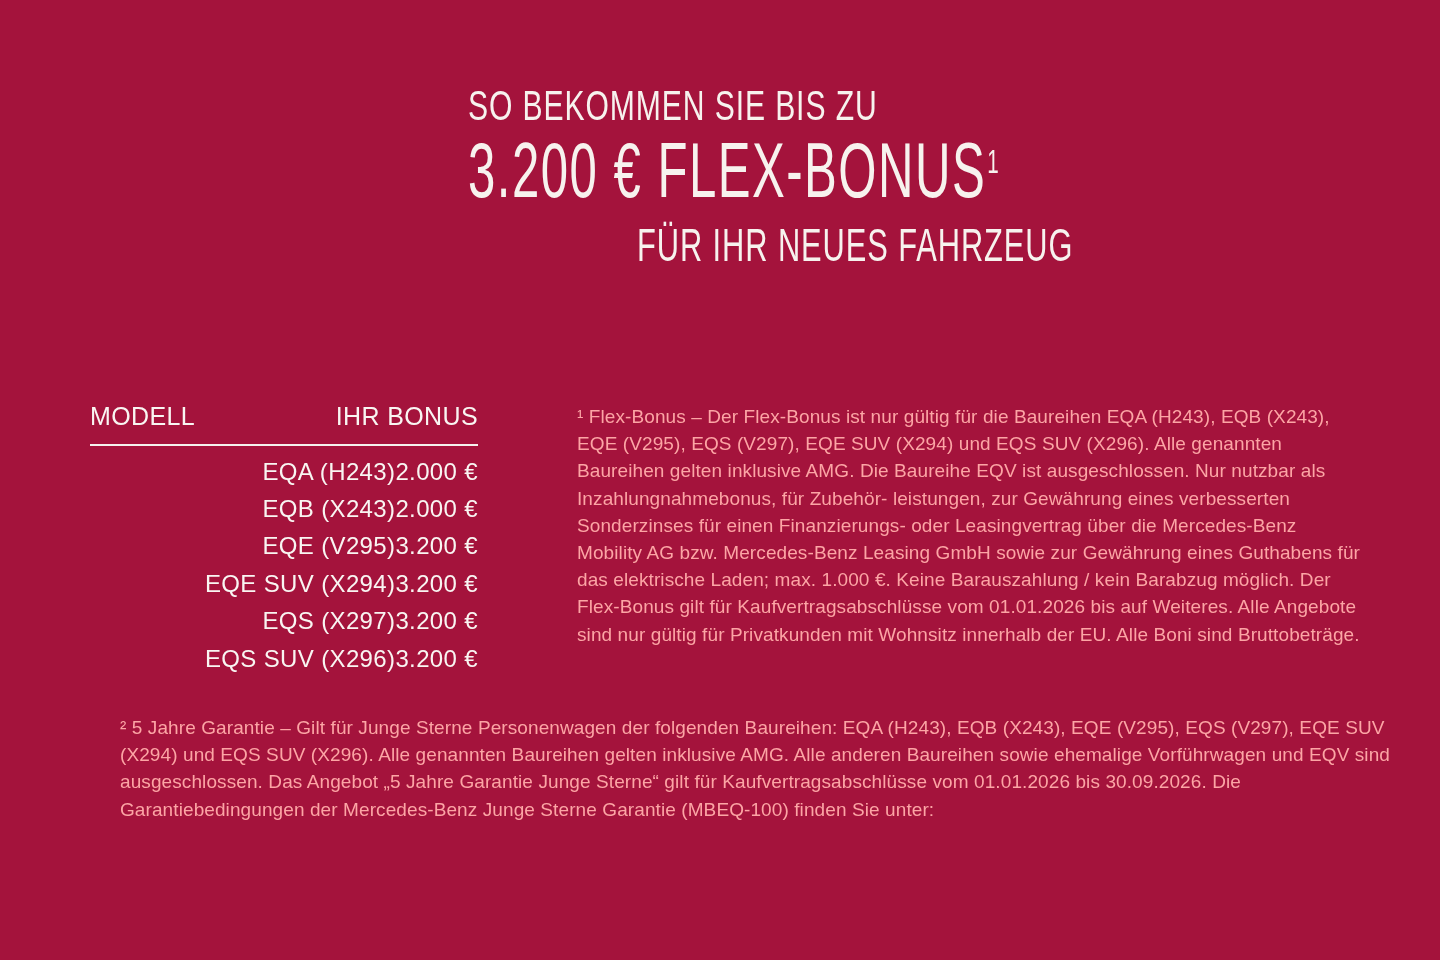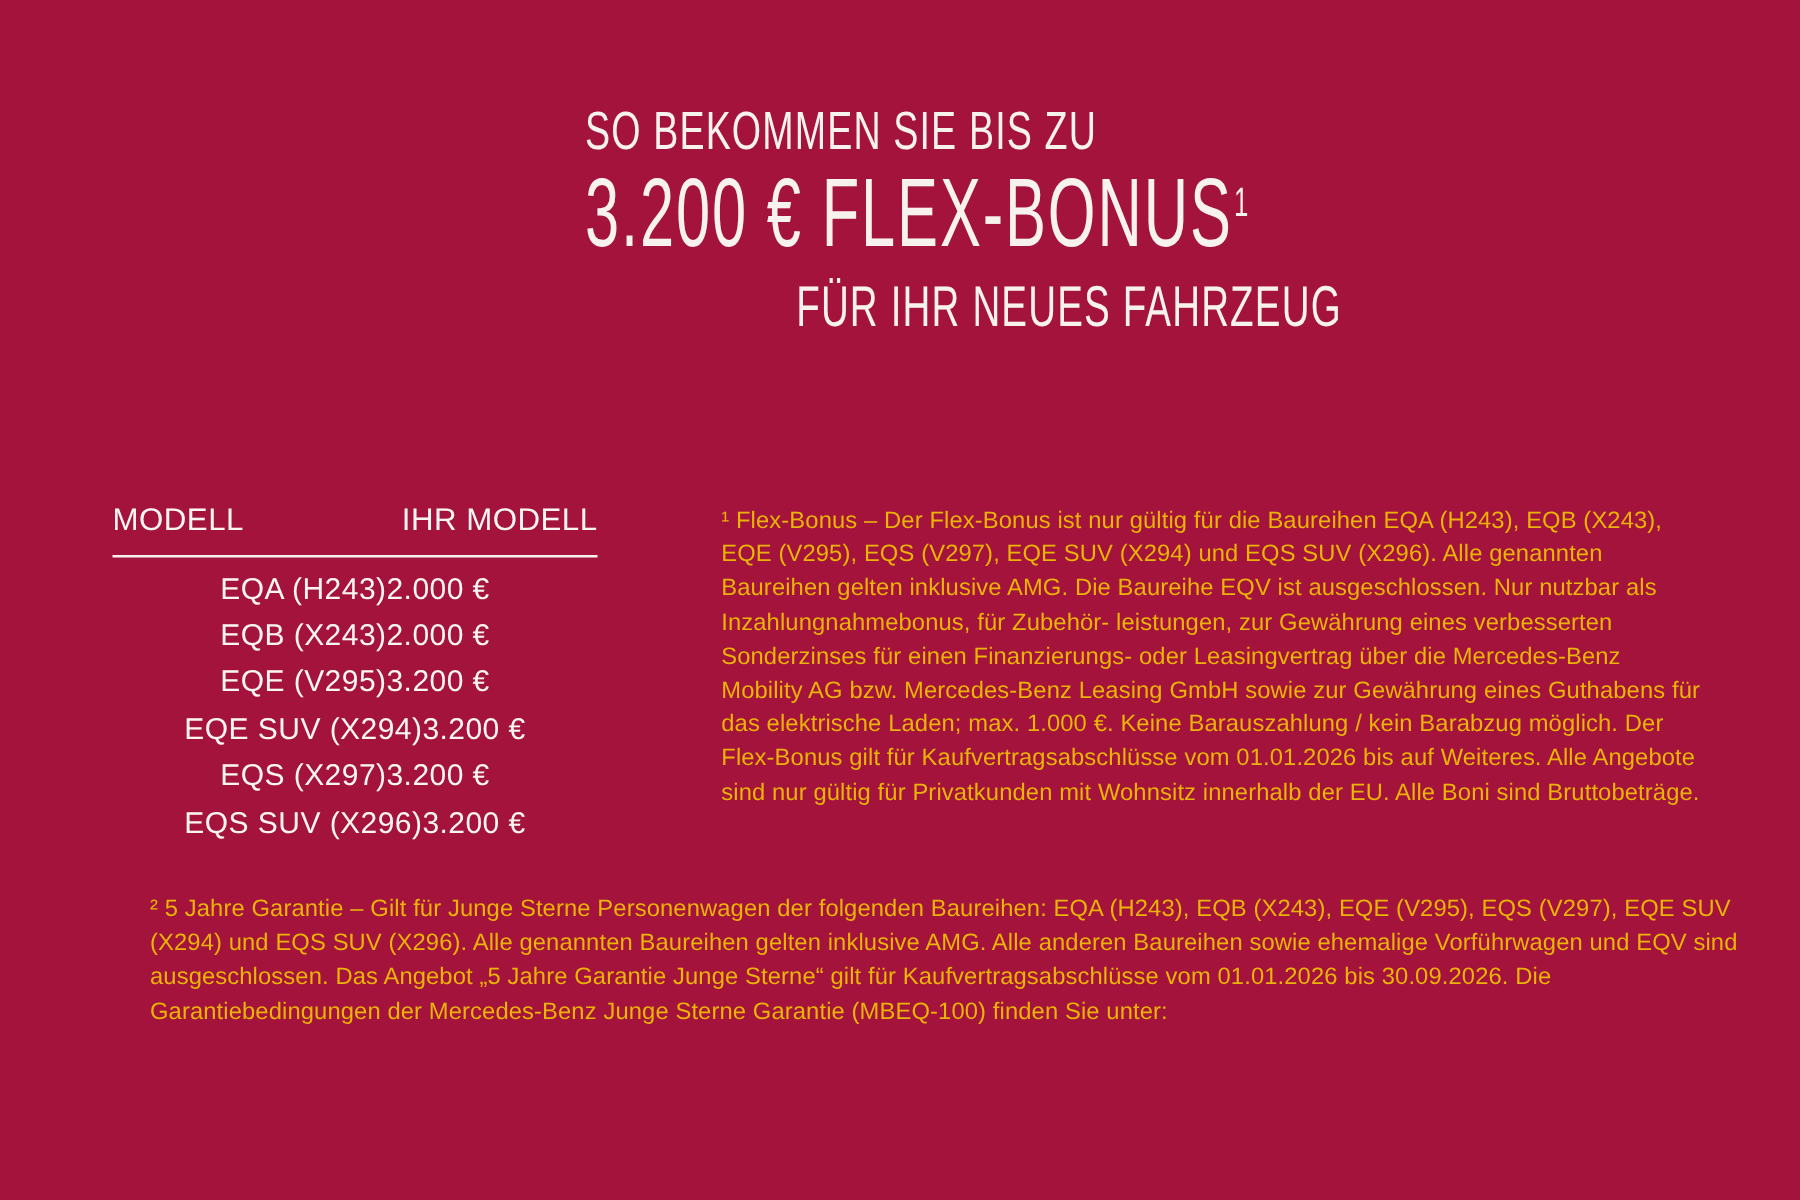--- a/index.html
+++ b/index.html
@@ -60,30 +60,30 @@
     justify-content: space-between;
     align-items: center;
     font-size: 25px;
     letter-spacing: 0.015em;
     padding-bottom: 13px;
     border-bottom: 2px solid #F6F1EE;
   }
   .bonus-table .tbody { margin-top: 7px; }
   .bonus-table .trow {
     display: flex;
-    justify-content: center;
+    justify-content: flex-end;
     align-items: center;
     height: 37.4px;
     font-size: 24px;
     letter-spacing: 0.015em;
   }
 
   
   .footnote {
-    color: #eab308;
+    color: #fca5a5;
     font-size: 19px;
     line-height: 27.2px;
     letter-spacing: 0.005em;
   }
   .footnote p { margin: 0; }
   .footnote-flex {
     position: absolute;
     left: 577px; top: 403px;
     width: 786px;
   }
@@ -99,21 +99,21 @@
 
 <div class="headline-line hl-1">SO BEKOMMEN SIE BIS ZU</div>
 
 <div class="headline-line hl-2"><span>3.200 € FLEX-BONUS</span><sup>1</sup></div>
 
 <div class="headline-line hl-3">FÜR IHR NEUES FAHRZEUG</div>
 
 <div class="bonus-table">
   <div class="thead">
     <span>MODELL</span>
-    <span>IHR MODELL</span>
+    <span>IHR BONUS</span>
   </div>
   <div class="tbody">
     <div class="trow">
       <span>EQA (H243)</span>
       <span>2.000 €</span>
     </div>
     <div class="trow">
       <span>EQB (X243)</span>
       <span>2.000 €</span>
     </div>

